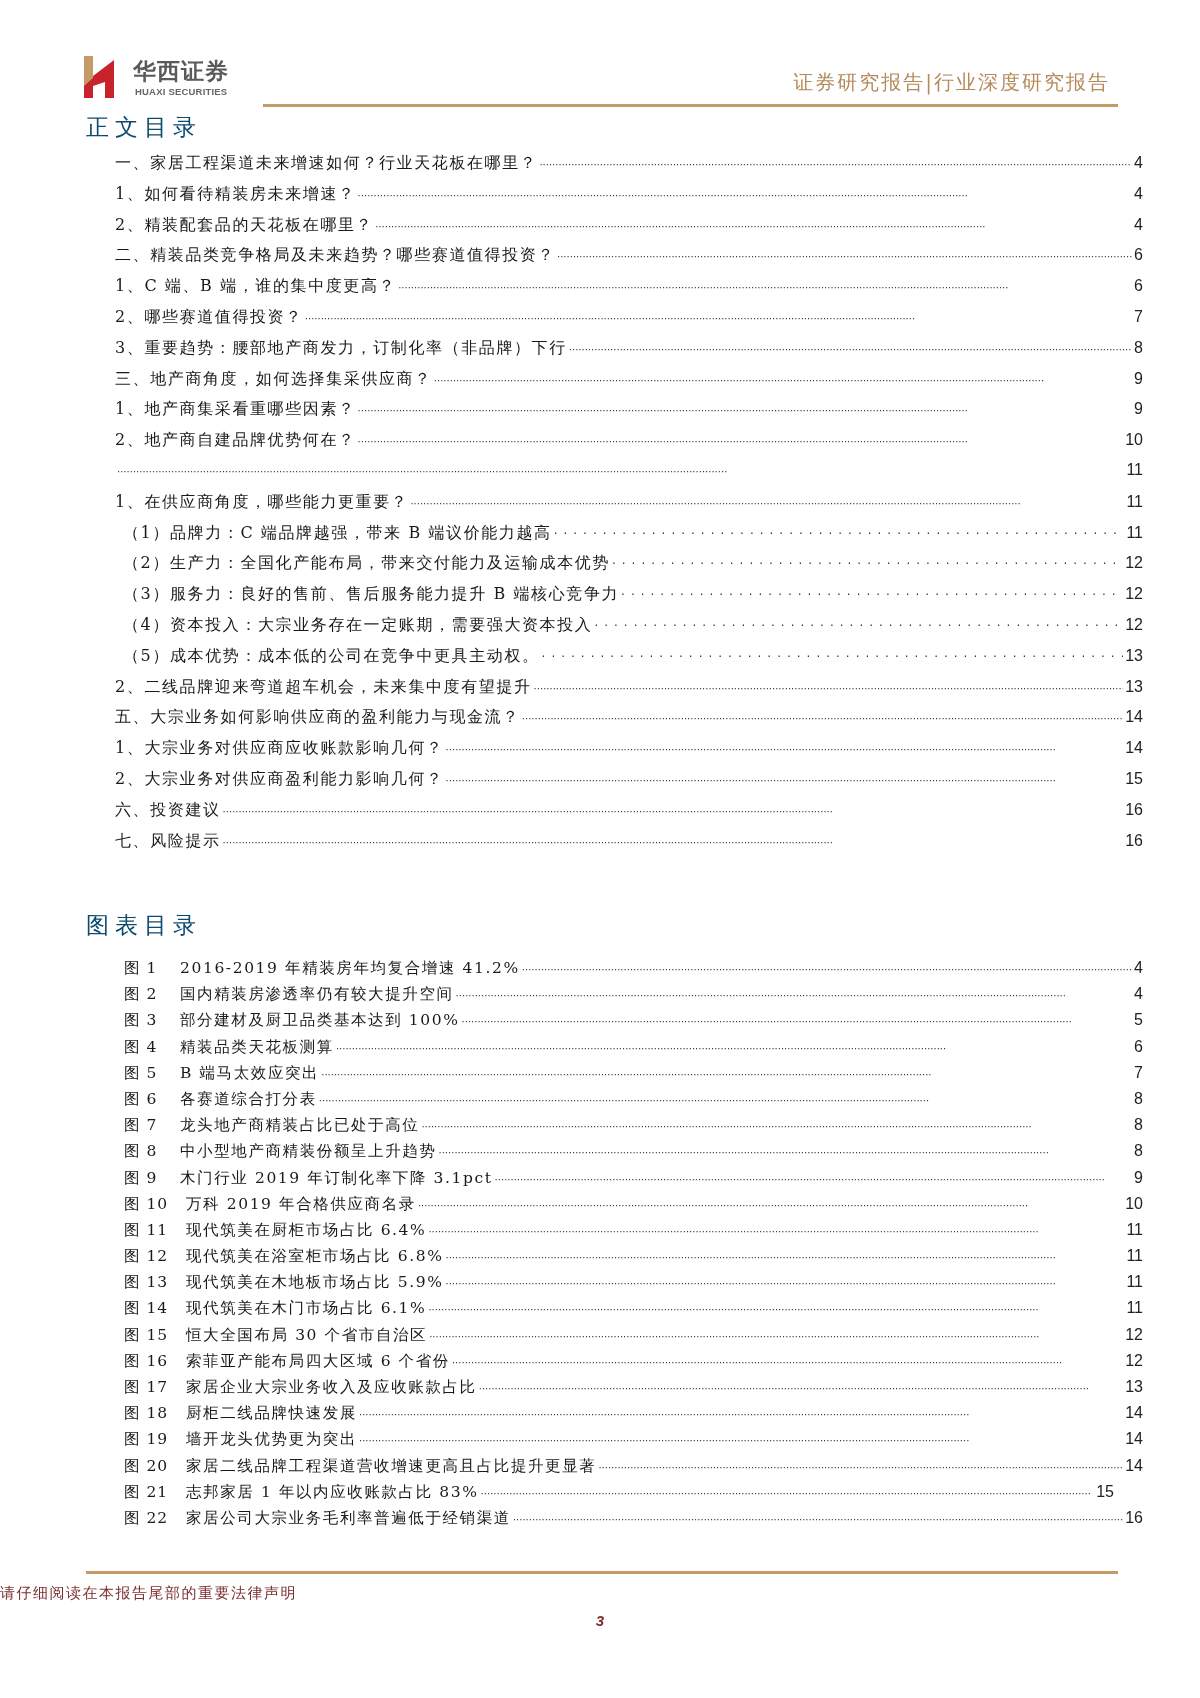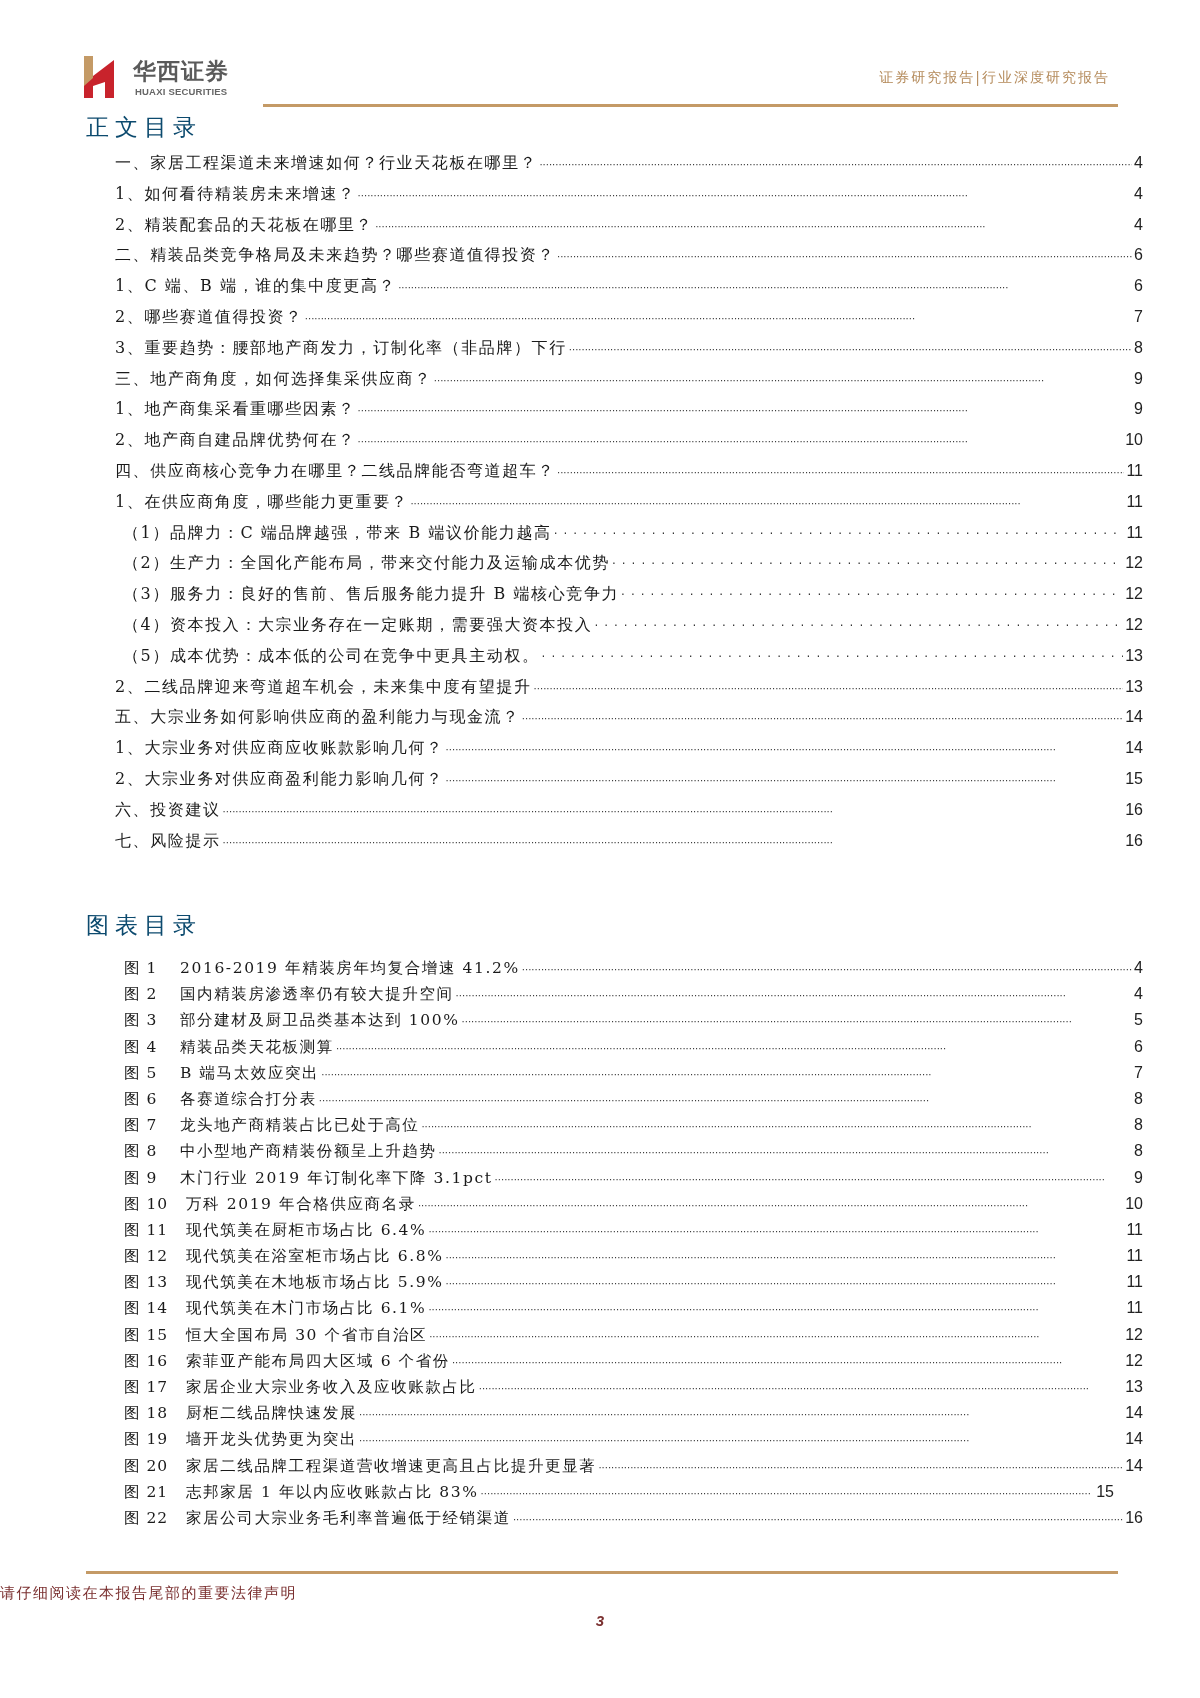--- a/index.html
+++ b/index.html
@@ -4,21 +4,21 @@
 <style>
   html, body { margin: 0; padding: 0; background: #ffffff; }
   body { width: 1200px; height: 1698px; position: relative; overflow: hidden;
          font-family: "DejaVu Serif", "Liberation Serif", serif; color: #1a1a1a; }
   .header { position: absolute; left: 0; top: 0; width: 1200px; height: 115px; }
   .logo { position: absolute; left: 84px; top: 56px; width: 30px; height: 42px; }
   .brand-cn { position: absolute; left: 133px; top: 56px; font-size: 23px; font-weight: bold;
               color: #5a5a5a; letter-spacing: 1px; font-family: "DejaVu Serif", serif; }
   .brand-en { position: absolute; left: 135px; top: 86px; font-size: 9.5px; color: #666;
               font-family: "Liberation Sans", sans-serif; font-weight: bold; letter-spacing: 0.2px; }
-  .report-type { position: absolute; right: 90px; top: 69px; font-size: 14px; color: #b48a5a;
+  .report-type { position: absolute; right: 90px; top: 69px; font-size: 20px; color: #b48a5a;
                  letter-spacing: 2px; }
   .header-rule { position: absolute; left: 263px; top: 104px; width: 855px; height: 3px; background: #c49a66; }
 
   .section-title { position: absolute; left: 86px; font-size: 23px; color: #0c4a6e; letter-spacing: 6px; }
 
   .toc { position: absolute; left: 115px; width: 1028px; }
   .toc-row { display: flex; align-items: baseline; height: 30.8px; font-size: 16px; white-space: nowrap; }
   .toc-row .label { letter-spacing: 1.6px; flex: 0 0 auto; }
   .toc-row .dots { flex: 1 1 auto; overflow: hidden; color: #333; margin: 0 2px;
                    font-family: "DejaVu Sans", sans-serif; font-size: 10px; letter-spacing: 0px; }
@@ -107,21 +107,20 @@
       <span class="label">1、地产商集采看重哪些因素？</span>
       <span class="dots"></span>
       <span class="page">9</span>
     </div>
   <div class="toc-row">
       <span class="label">2、地产商自建品牌优势何在？</span>
       <span class="dots"></span>
       <span class="page">10</span>
     </div>
   <div class="toc-row">
-      <span class="label">四、供应商核心竞争力在哪里？二线品牌能否弯道超车？</span>
       <span class="dots"></span>
       <span class="page">11</span>
     </div>
   <div class="toc-row">
       <span class="label">1、在供应商角度，哪些能力更重要？</span>
       <span class="dots"></span>
       <span class="page">11</span>
     </div>
   <div class="toc-row sub spaced">
       <span class="label">（1）品牌力：C 端品牌越强，带来 B 端议价能力越高</span>

